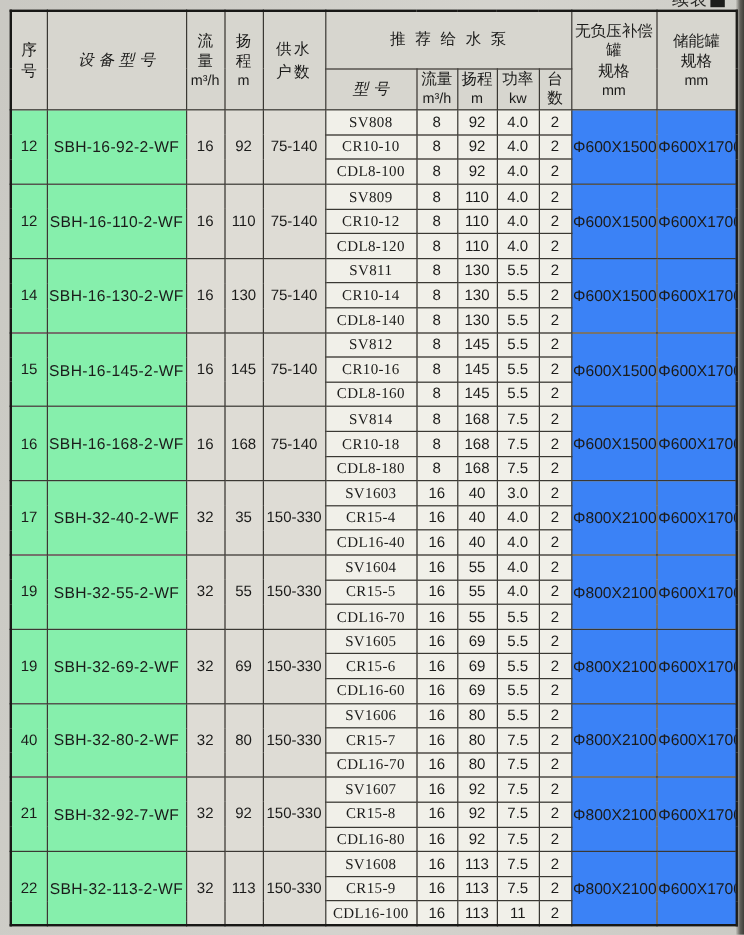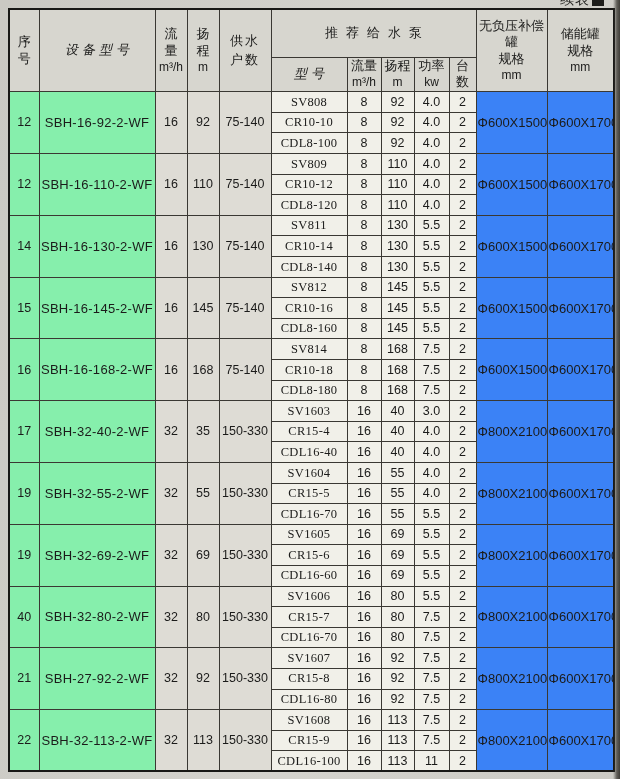--- a/index.html
+++ b/index.html
@@ -372,21 +372,21 @@
   <tr>
     <td class="c-pump">CDL16-70</td>
     <td class="c-pnum">16</td>
     <td class="c-pnum">80</td>
     <td class="c-pnum">7.5</td>
     <td class="c-pnum">2</td>
   </tr>
 
   <tr>
     <td class="c-serial" rowspan="3">21</td>
-    <td class="c-model" rowspan="3">SBH-27-92-2-WF</td>
+    <td class="c-model" rowspan="3">SBH-32-92-7-WF</td>
     <td class="c-num" rowspan="3">32</td>
     <td class="c-num" rowspan="3">92</td>
     <td class="c-num" rowspan="3">150-330</td>
     <td class="c-pump">SV1607</td>
     <td class="c-pnum">16</td>
     <td class="c-pnum">92</td>
     <td class="c-pnum">7.5</td>
     <td class="c-pnum">2</td>
     <td class="c-tank" rowspan="3">Φ800X2100</td>
     <td class="c-tank" rowspan="3">Φ600X1700</td>

